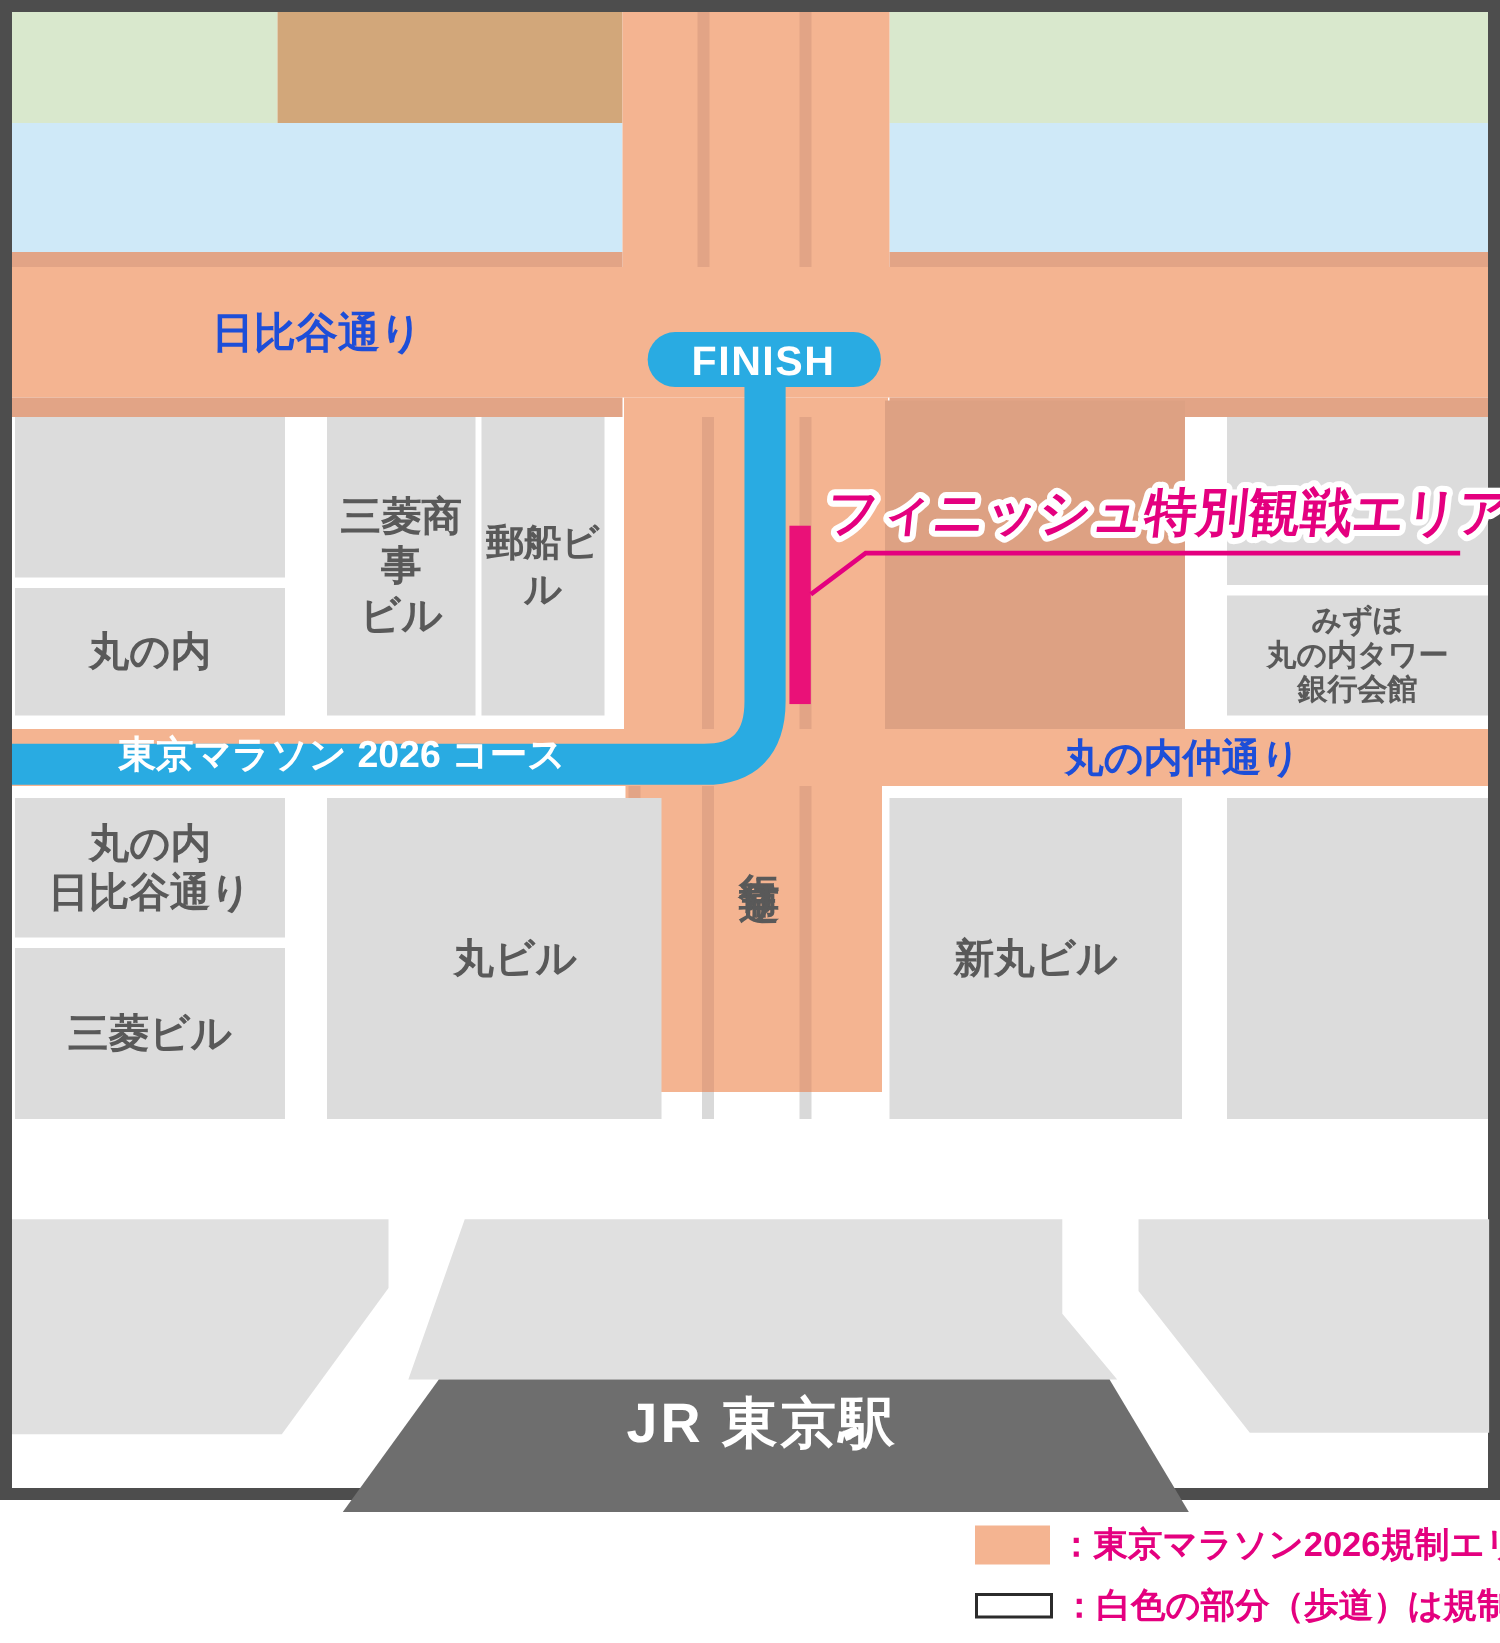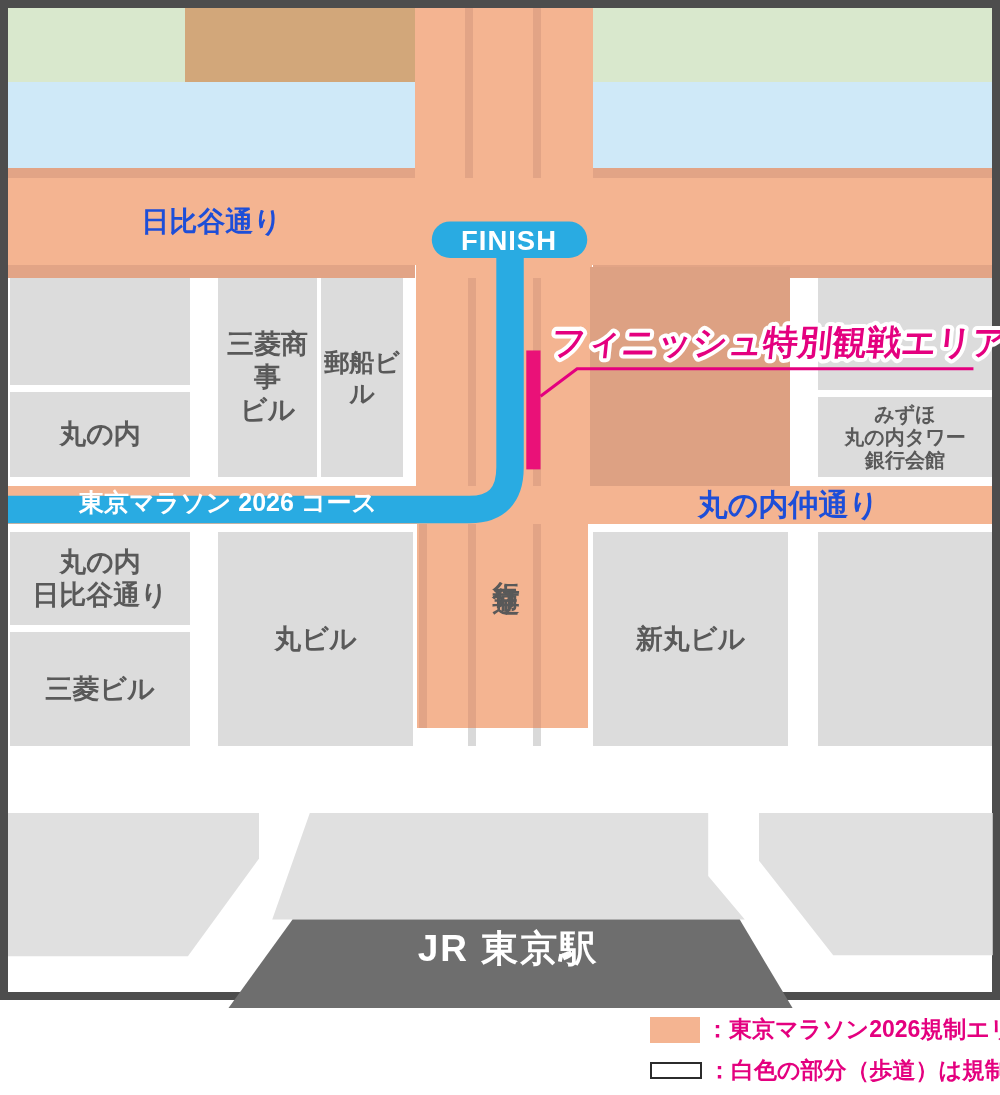--- a/index.html
+++ b/index.html
@@ -84,30 +84,30 @@
       <div>銀行会館</div>
     </div>
 
     <div class="abs bld" style="left:2px;top:524px;width:180px;height:93px;">
       <div>丸の内</div>
       <div>日比谷通り</div>
     </div>
     <div class="abs bld" style="left:2px;top:624px;width:180px;height:114px;">
       <div>三菱ビル</div>
     </div>
-    <div class="abs bld" style="left:210px;top:524px;width:195px;height:214px;">
+    <div class="abs bld" style="left:210px;top:524px;width:195px;height:214px;padding-left:28px;">
       <div>丸ビル</div>
     </div>
     <div class="abs bld" style="left:585px;top:524px;width:195px;height:214px;">
       <div>新丸ビル</div>
     </div>
     <div class="abs bld" style="left:810px;top:524px;width:174px;height:214px;"></div>
 
     <div class="abs roadlabel" style="left:0;top:170px;width:407px;height:87px;">日比谷通り</div>
-    <div class="abs roadlabel" style="left:577px;top:478px;width:407px;height:38px;font-size:30px;">丸の内仲通り</div>
+    <div class="abs roadlabel" style="left:577px;top:478px;width:407px;height:38px;font-size:26px;">丸の内仲通り</div>
     <div class="abs vlabel" style="left:480px;top:552px;height:130px;">行幸通り</div>
     <div class="abs courselabel" style="left:0;top:479px;width:440px;height:30px;">東京マラソン 2026 コース</div>
 
     <svg class="overlay" viewBox="0 0 984 984">
       <polygon points="0,792 247,792 247,837 177,933 0,933" fill="#e0e0e0"></polygon>
       <polygon points="297,792 689,792 689,854 725,897 260,897" fill="#e0e0e0"></polygon>
       <polygon points="739,792 969,792 969,932 812,932 739,839" fill="#e0e0e0"></polygon>
       <polygon points="280,897 720,897 772,984 217,984" fill="#6e6e6e"></polygon>
       <path d="M 0 493.5 H 454 Q 494 493.5 494 452 V 245" fill="none" stroke="#29abe2" stroke-width="27"></path>
       <rect x="417" y="210" width="153" height="36" rx="18" fill="#29abe2"></rect>

